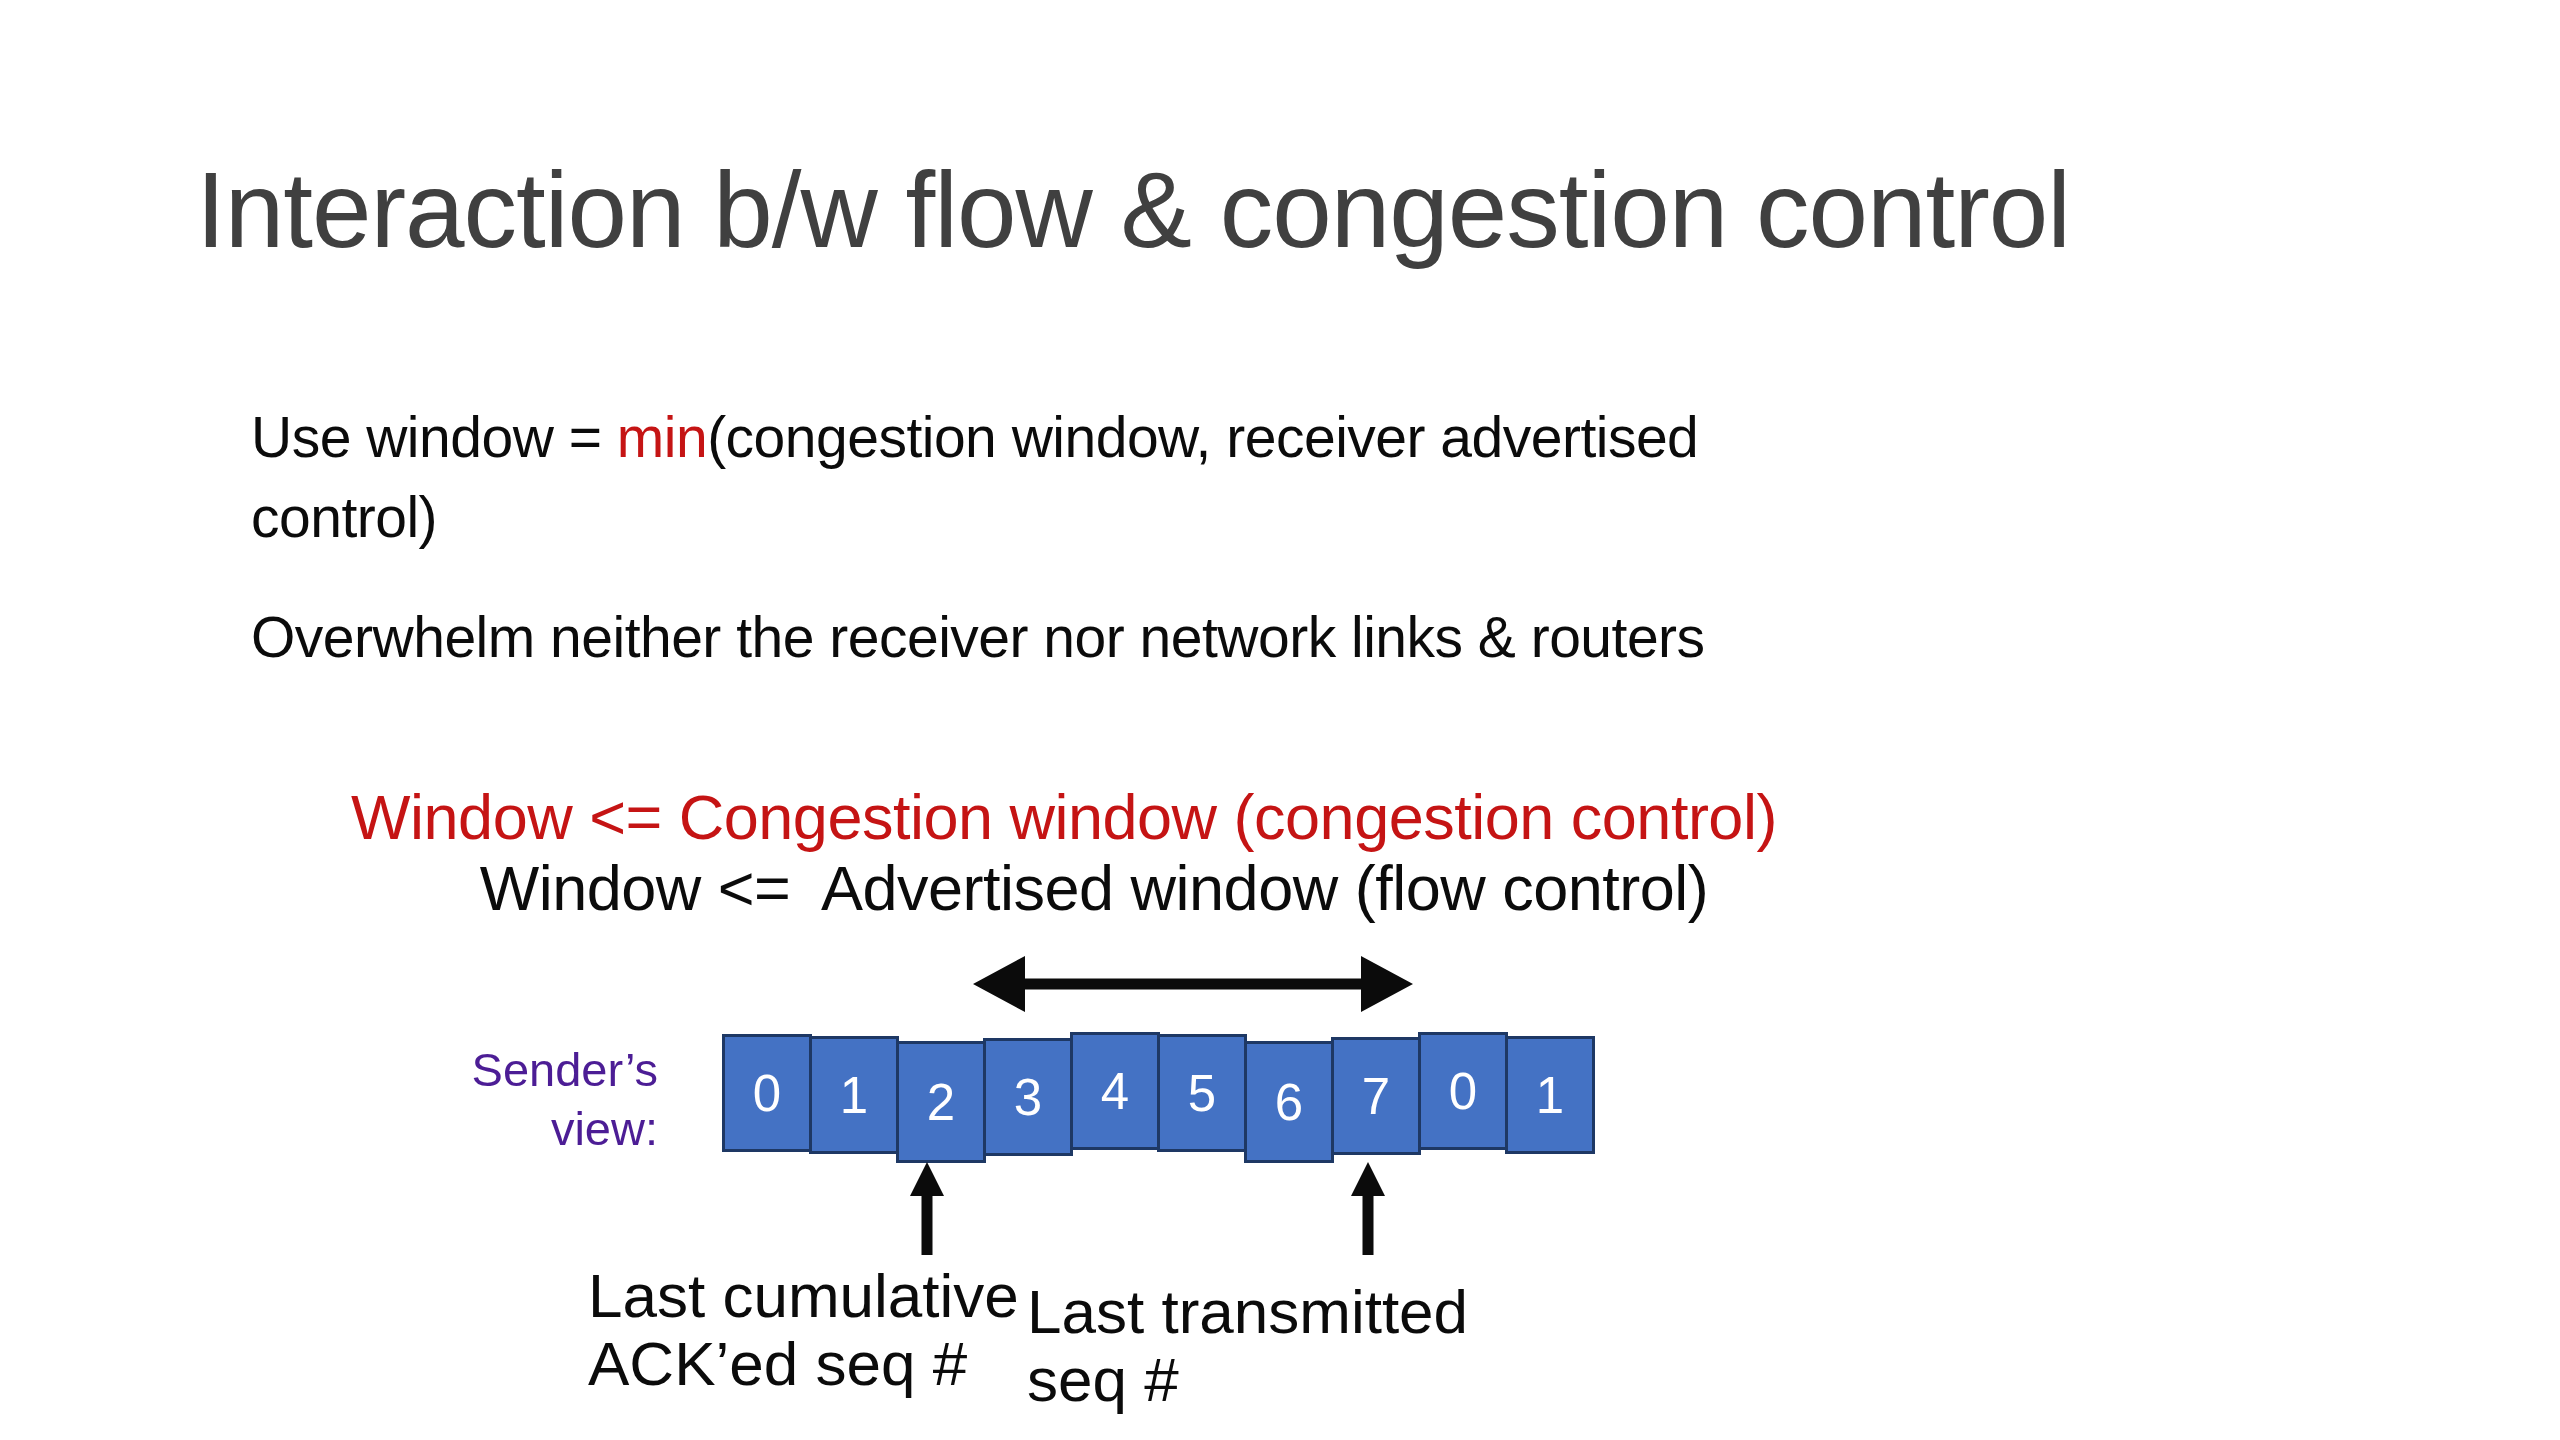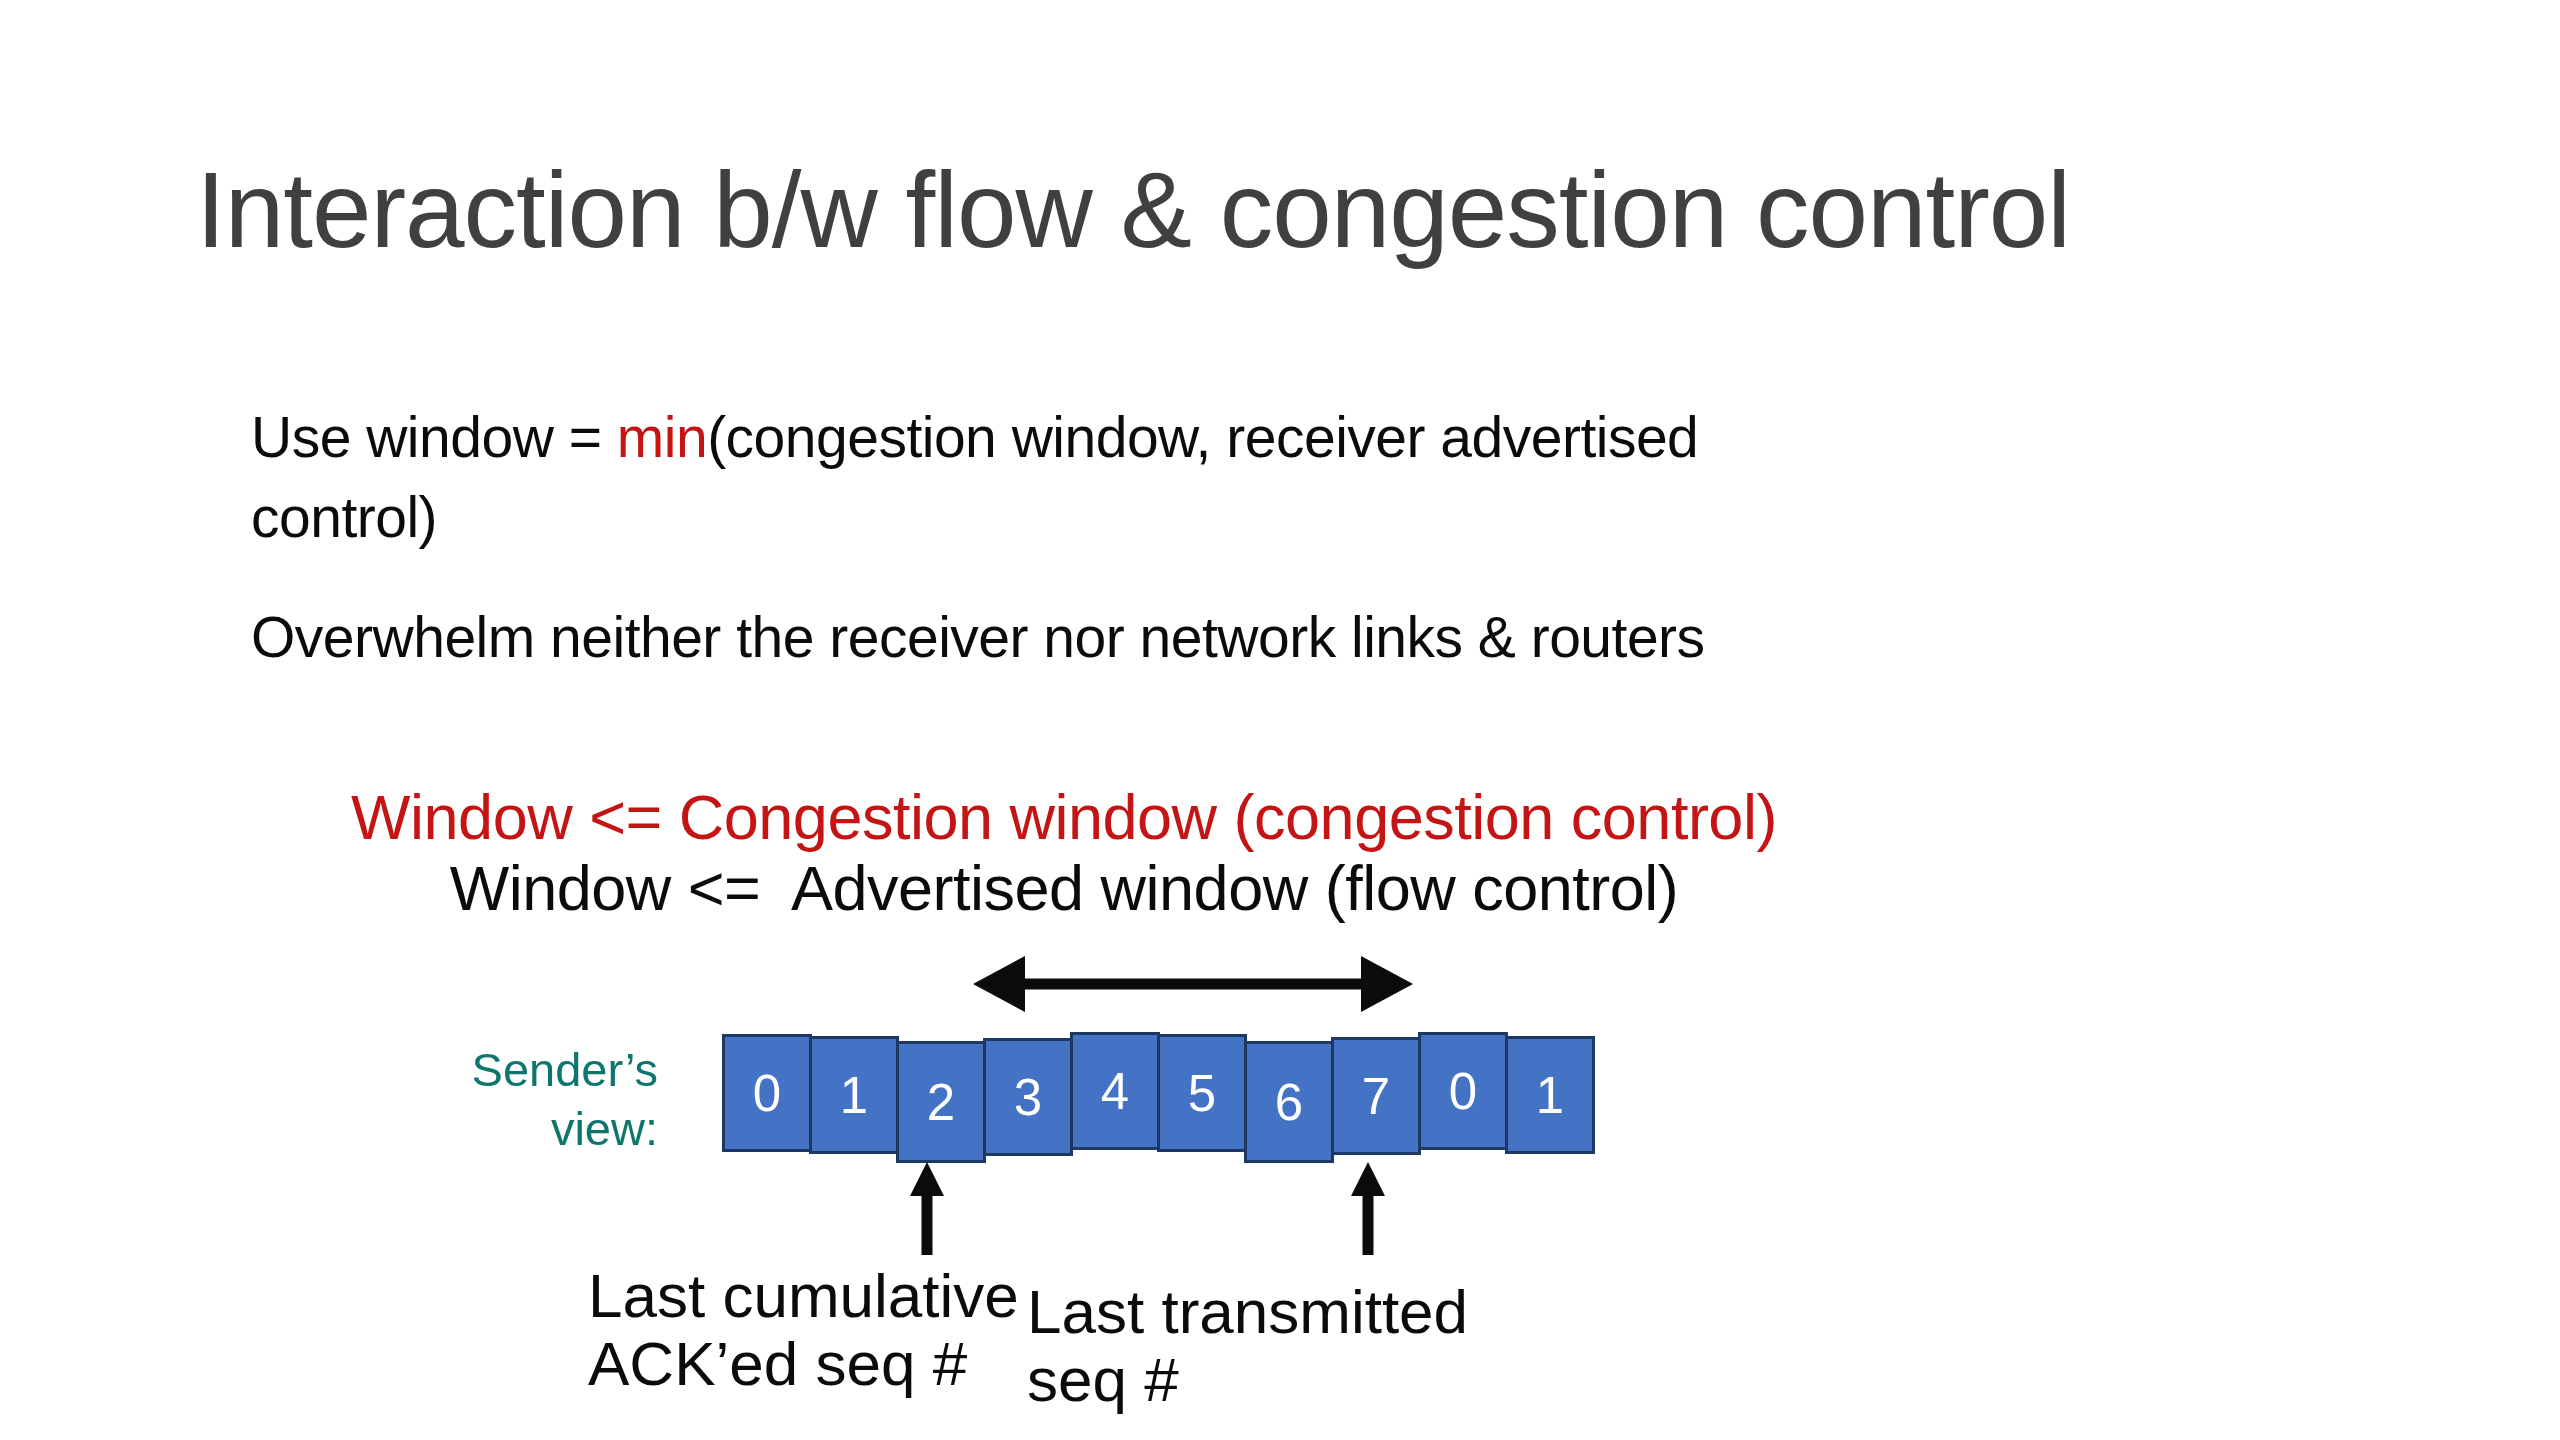--- a/index.html
+++ b/index.html
@@ -29,21 +29,21 @@
     font-size:57px;line-height:80px;letter-spacing:-0.5px;
   }
   .red{color:#c51414;}
 
   
   .rule{
     left:0;width:2128px;text-align:center;white-space:pre;
     font-size:63px;line-height:70px;letter-spacing:-0.5px;
   }
   .rule-congestion{top:782px;color:#c51414;}
-  .rule-flow{top:853px;color:#0b0b0b;}
+  .rule-flow{top:853px;color:#0b0b0b;margin-left:30px;}
 
   
   .span-arrow{left:973px;top:955px;width:440px;height:58px;}
 
   
   .cells{left:722px;top:1032px;display:flex;}
   .cell{
     box-sizing:border-box;width:90px;height:118px;margin-right:-3px;
     background:#4472c4;border:3px solid #1e3864;
     display:flex;align-items:center;justify-content:center;
@@ -56,21 +56,21 @@
   .cell:nth-child(5){transform:translateY(0px);}
   .cell:nth-child(6){transform:translateY(2px);}
   .cell:nth-child(7){transform:translateY(9px);height:122px;}
   .cell:nth-child(8){transform:translateY(5px);}
   .cell:nth-child(9){transform:translateY(0px);}
   .cell:nth-child(10){transform:translateY(4px);}
 
   
   .sender{
     left:400px;top:1040px;width:258px;text-align:right;
-    font-size:47px;line-height:59px;color:#0f766e;
+    font-size:47px;line-height:59px;color:#4c1d95;
   }
 
   
   .up-arrow{width:36px;height:95px;}
   .up-arrow-left{left:909px;top:1162px;}
   .up-arrow-right{left:1350px;top:1162px;}
 
   
   .caption{
     width:660px;text-align:left;font-size:62px;line-height:68px;color:#0b0b0b;

